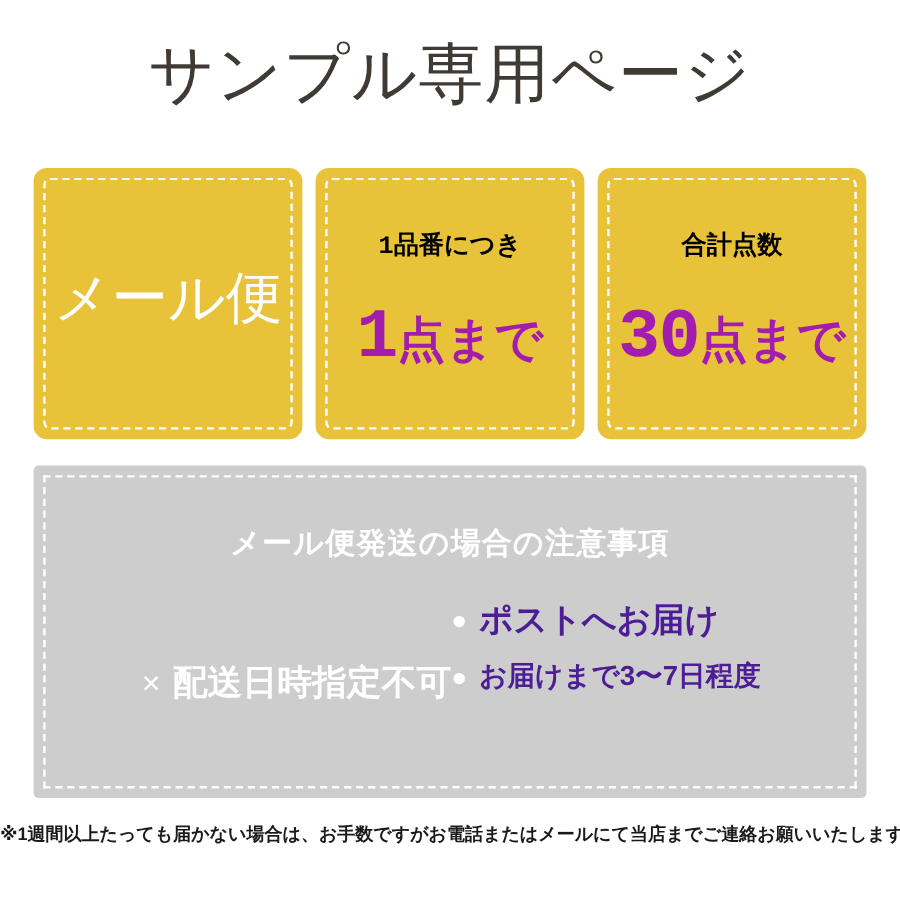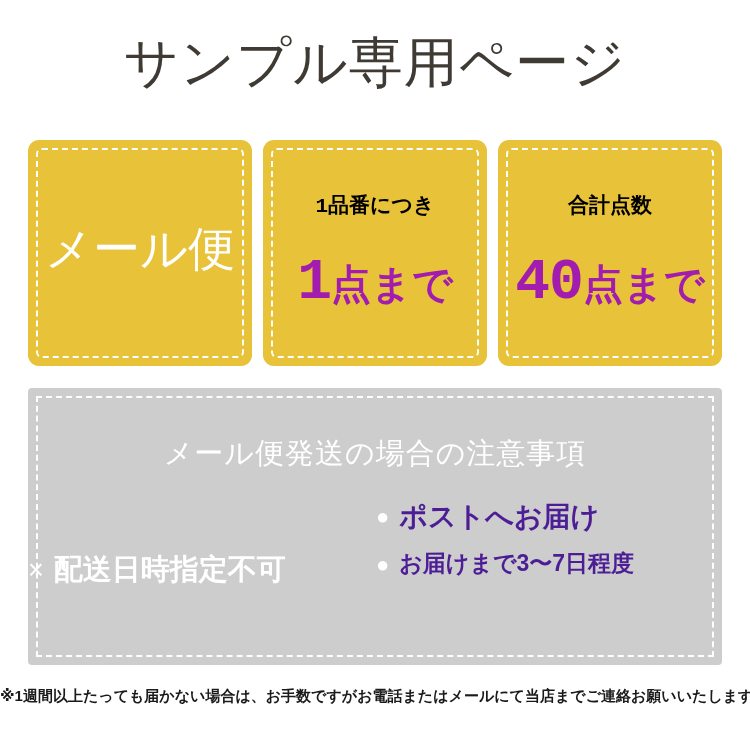--- a/index.html
+++ b/index.html
@@ -131,43 +131,43 @@
     bottom: 8px;
     border: 2px dashed #ffffff;
     pointer-events: none;
   }
   .notice-heading {
     position: absolute;
     left: 0;
     top: 50px;
     width: 694px;
     text-align: center;
-    font-size: 29px;
+    font-size: 25px;
     line-height: 30px;
     color: #ffffff;
     letter-spacing: 1px;
-    font-weight: 400;
+    font-weight: 700;
     white-space: nowrap;
   }
 
   .notice-body {
     position: absolute;
     left: 0;
     top: 105px;
     width: 694px;
     height: 160px;
     display: flex;
     align-items: flex-start;
   }
   .notice-left {
     width: 348px;
     height: 160px;
     display: flex;
     align-items: center;
-    justify-content: flex-start;
+    justify-content: flex-end;
     box-sizing: border-box;
     padding-bottom: 8px;
   }
   .left-text {
     font-size: 29px;
     line-height: 36px;
     color: #ffffff;
     font-weight: 700;
     white-space: nowrap;
   }
@@ -245,21 +245,21 @@
           <span class="num">1</span><span class="unit">点まで</span>
         </div>
       </div>
     </div>
 
     <div class="card">
       <span class="dash"></span>
       <div class="card-inner">
         <div class="card-caption">合計点数</div>
         <div class="card-value">
-          <span class="num">40</span><span class="unit">点まで</span>
+          <span class="num">30</span><span class="unit">点まで</span>
         </div>
       </div>
     </div>
 
   </div>
 
   <div class="notice">
     <span class="dash"></span>
 
     <div class="notice-heading">メール便発送の場合の注意事項</div>

